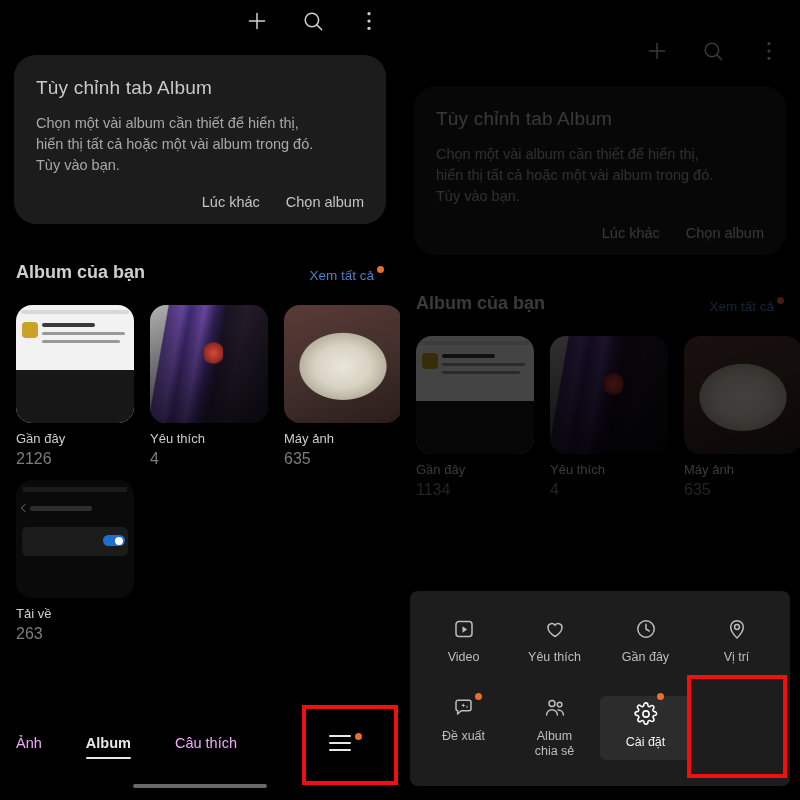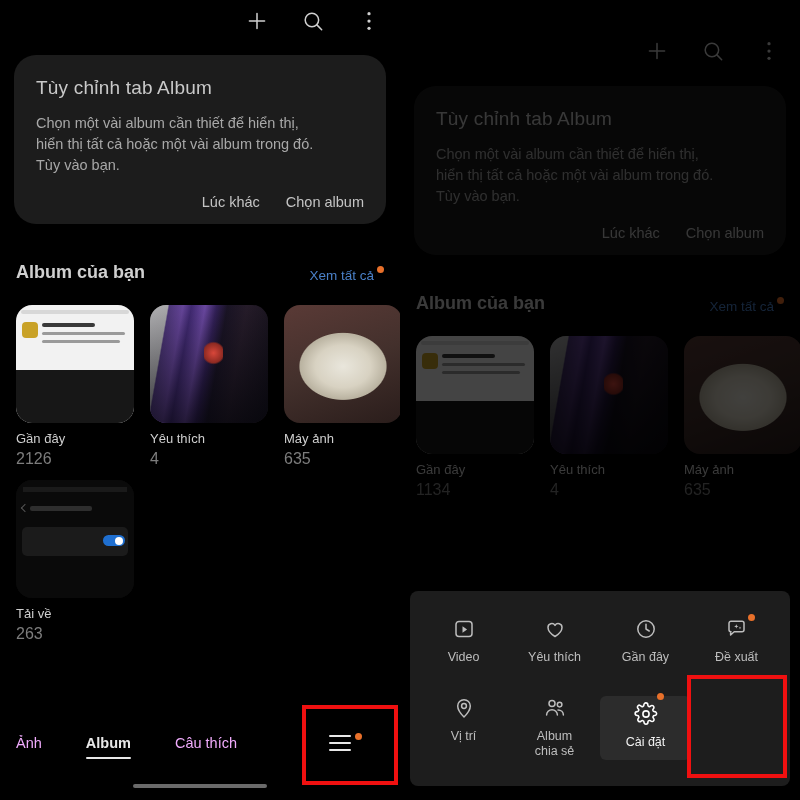--- a/index.html
+++ b/index.html
@@ -301,36 +301,36 @@
               <svg viewBox="0 0 24 24" fill="none" stroke="#bdbdbd" stroke-width="1.5" stroke-linecap="round" stroke-linejoin="round">
                 <circle cx="12" cy="12" r="8.2"></circle>
                 <path d="M12 7.3V12l3.2 2"></path>
               </svg>
             </span>
             <span class="sheet-label">Gần đây</span>
           </div>
           <div class="sheet-item">
             <span class="sheet-ic">
               <svg viewBox="0 0 24 24" fill="none" stroke="#bdbdbd" stroke-width="1.5" stroke-linecap="round" stroke-linejoin="round">
+                <path d="M12 21s6.3-6.1 6.3-11A6.3 6.3 0 005.7 10c0 4.9 6.3 11 6.3 11z"></path>
+                <circle cx="12" cy="10" r="2.4"></circle>
+              </svg>
+            </span>
+            <span class="sheet-label">Vị trí</span>
+          </div>
+          <div class="sheet-item">
+            <span class="sheet-ic">
+              <svg viewBox="0 0 24 24" fill="none" stroke="#bdbdbd" stroke-width="1.5" stroke-linecap="round" stroke-linejoin="round">
                 <path d="M4 6.2a2 2 0 012-2h11a2 2 0 012 2v6.6a2 2 0 01-2 2H9.2L5.6 18v-3.2H6a2 2 0 01-2-2z"></path>
                 <path d="M11.3 7.2l.6 1.6 1.6.6-1.6.6-.6 1.6-.6-1.6-1.6-.6 1.6-.6z" fill="#bdbdbd" stroke="none"></path>
                 <path d="M15 9.6l.35.95.95.35-.95.35-.35.95-.35-.95-.95-.35.95-.35z" fill="#bdbdbd" stroke="none"></path>
               </svg>
             </span>
             <i class="dot-badge"></i>
             <span class="sheet-label">Đề xuất</span>
-          </div>
-          <div class="sheet-item">
-            <span class="sheet-ic">
-              <svg viewBox="0 0 24 24" fill="none" stroke="#bdbdbd" stroke-width="1.5" stroke-linecap="round" stroke-linejoin="round">
-                <path d="M12 21s6.3-6.1 6.3-11A6.3 6.3 0 005.7 10c0 4.9 6.3 11 6.3 11z"></path>
-                <circle cx="12" cy="10" r="2.4"></circle>
-              </svg>
-            </span>
-            <span class="sheet-label">Vị trí</span>
           </div>
           <div class="sheet-item">
             <span class="sheet-ic">
               <svg viewBox="0 0 24 24" fill="none" stroke="#bdbdbd" stroke-width="1.5" stroke-linecap="round" stroke-linejoin="round">
                 <circle cx="9" cy="7.6" r="3"></circle>
                 <path d="M3.6 19c0-3 2.4-5.3 5.4-5.3S14.4 16 14.4 19"></path>
                 <circle cx="16.6" cy="8.6" r="2.3"></circle>
                 <path d="M15 13.9c3 0 5.4 2.2 5.4 5.1"></path>
               </svg>
             </span>

